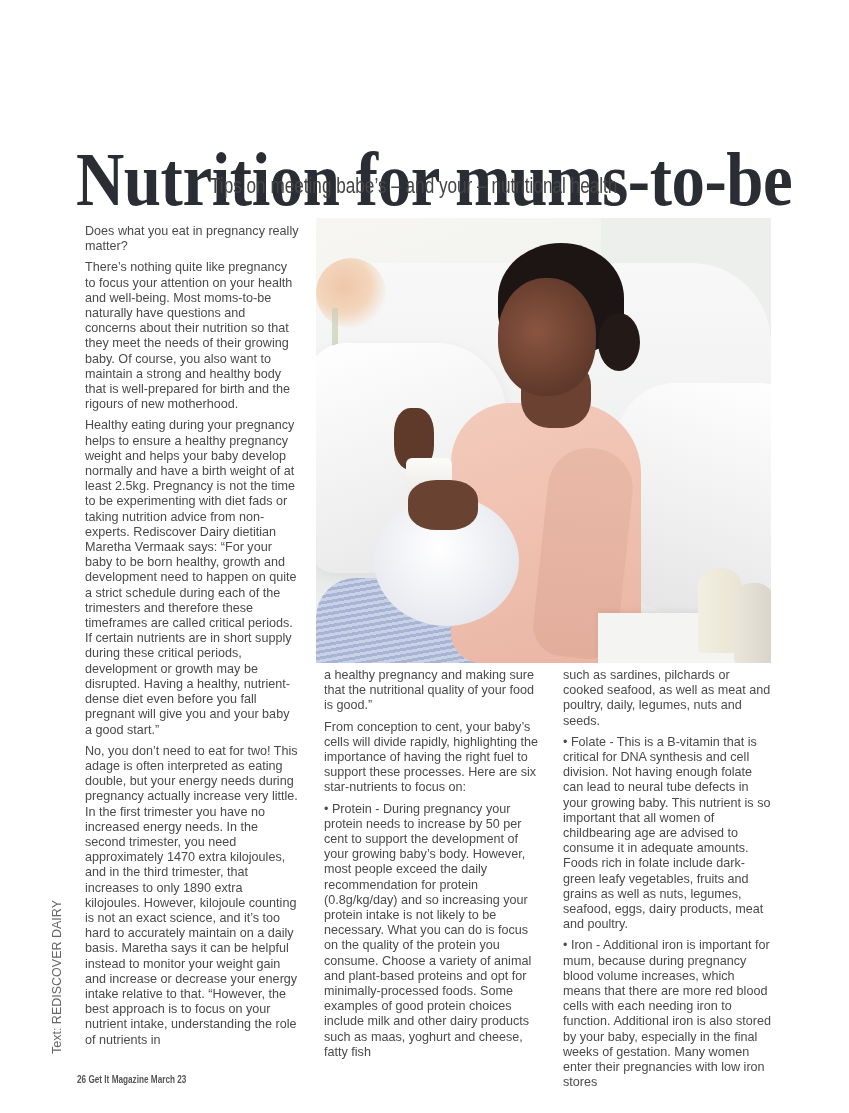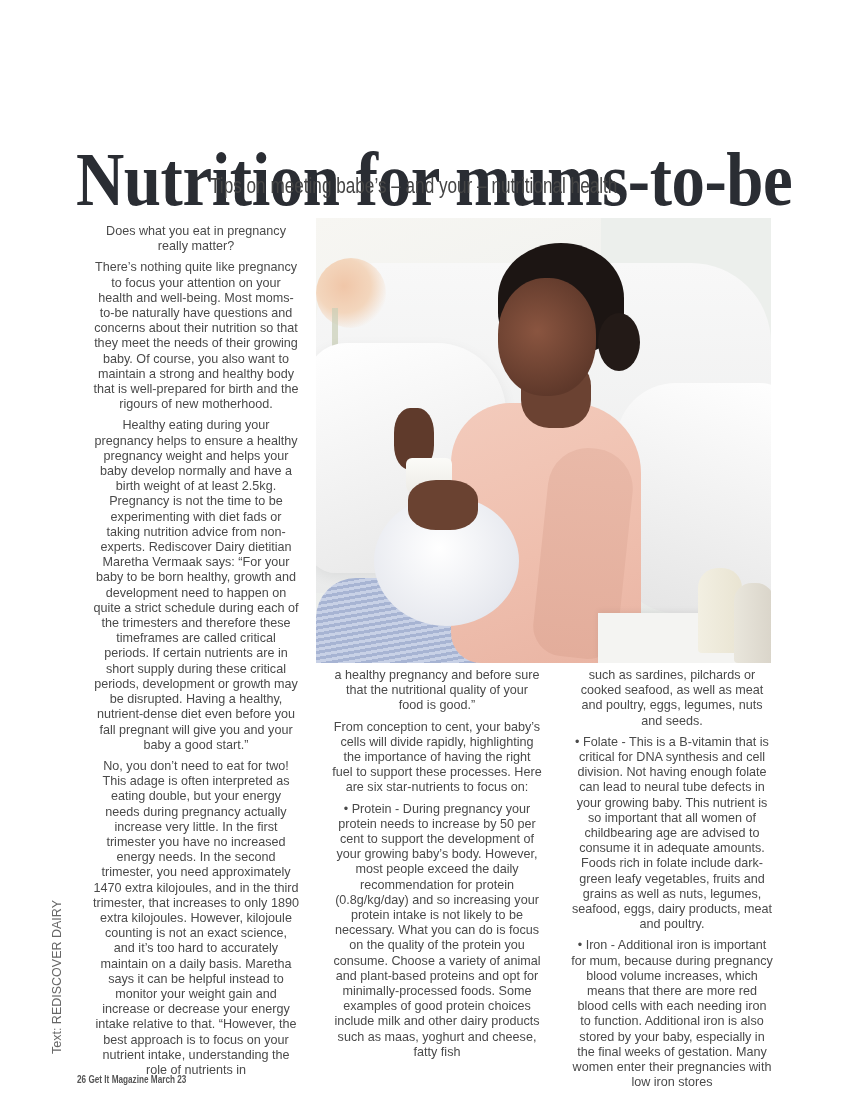--- a/index.html
+++ b/index.html
@@ -14,21 +14,21 @@
       position: absolute; left: 210px; top: 172px; width: 430px;
       font-family: "Liberation Sans", "DejaVu Sans", sans-serif;
       font-size: 22px; line-height: 28px; color: #444;
       white-space: nowrap; transform: scaleX(0.78); transform-origin: left top;
     }
     .col {
       position: absolute;
       font-family: "Liberation Sans", "DejaVu Sans", sans-serif;
       font-size: 12.6px; line-height: 15.2px; color: #4a4a4a;
     }
-    .col p { margin: 0 0 6px 16px; text-align: center; }
+    .col p { margin: 0 0 6px 8px; }
     .col1 { left: 77px; top: 224px; width: 222px; }
     .col2 { left: 316px; top: 668px; width: 226px; }
     .col3 { left: 555px; top: 668px; width: 218px; }
     .credit {
       position: absolute; left: 50px; top: 1054px; transform: rotate(-90deg); transform-origin: left top;
       font-family: "Liberation Sans", "DejaVu Sans", sans-serif; font-size: 12.5px; color: #666; white-space: nowrap;
     }
     .folio {
       position: absolute; left: 77px; top: 1074px;
       font-family: "Liberation Sans", "DejaVu Sans", sans-serif; font-size: 10px; font-weight: bold; color: #555;
@@ -101,25 +101,25 @@
   <div class="face"></div>
   <div class="hand"></div>
   <div class="cup"></div>
   <div class="hand2"></div>
   <div class="table"></div>
   <div class="candle1"></div>
   <div class="candle2"></div>
 </div>
 
 <div class="col col2">
-  <p>a healthy pregnancy and before sure that the nutritional quality of your food is good.”</p>
+  <p>a healthy pregnancy and making sure that the nutritional quality of your food is good.”</p>
   <p>From conception to cent, your baby’s cells will divide rapidly, highlighting the importance of having the right fuel to support these processes. Here are six star-nutrients to focus on:</p>
   <p>• Protein - During pregnancy your protein needs to increase by 50 per cent to support the development of your growing baby’s body. However, most people exceed the daily recommendation for protein (0.8g/kg/day) and so increasing your protein intake is not likely to be necessary. What you can do is focus on the quality of the protein you consume. Choose a variety of animal and plant-based proteins and opt for minimally-processed foods. Some examples of good protein choices include milk and other dairy products such as maas, yoghurt and cheese, fatty fish</p>
 </div>
 
 <div class="col col3">
-  <p>such as sardines, pilchards or cooked seafood, as well as meat and poultry, eggs, legumes, nuts and seeds.</p>
+  <p>such as sardines, pilchards or cooked seafood, as well as meat and poultry, daily, legumes, nuts and seeds.</p>
   <p>• Folate - This is a B-vitamin that is critical for DNA synthesis and cell division. Not having enough folate can lead to neural tube defects in your growing baby. This nutrient is so important that all women of childbearing age are advised to consume it in adequate amounts. Foods rich in folate include dark-green leafy vegetables, fruits and grains as well as nuts, legumes, seafood, eggs, dairy products, meat and poultry.</p>
   <p>• Iron - Additional iron is important for mum, because during pregnancy blood volume increases, which means that there are more red blood cells with each needing iron to function. Additional iron is also stored by your baby, especially in the final weeks of gestation. Many women enter their pregnancies with low iron stores</p>
 </div>
 
 <div class="credit">Text: REDISCOVER DAIRY</div>
 <div class="folio">26 Get It Magazine March 23</div>
 
 </body></html>

